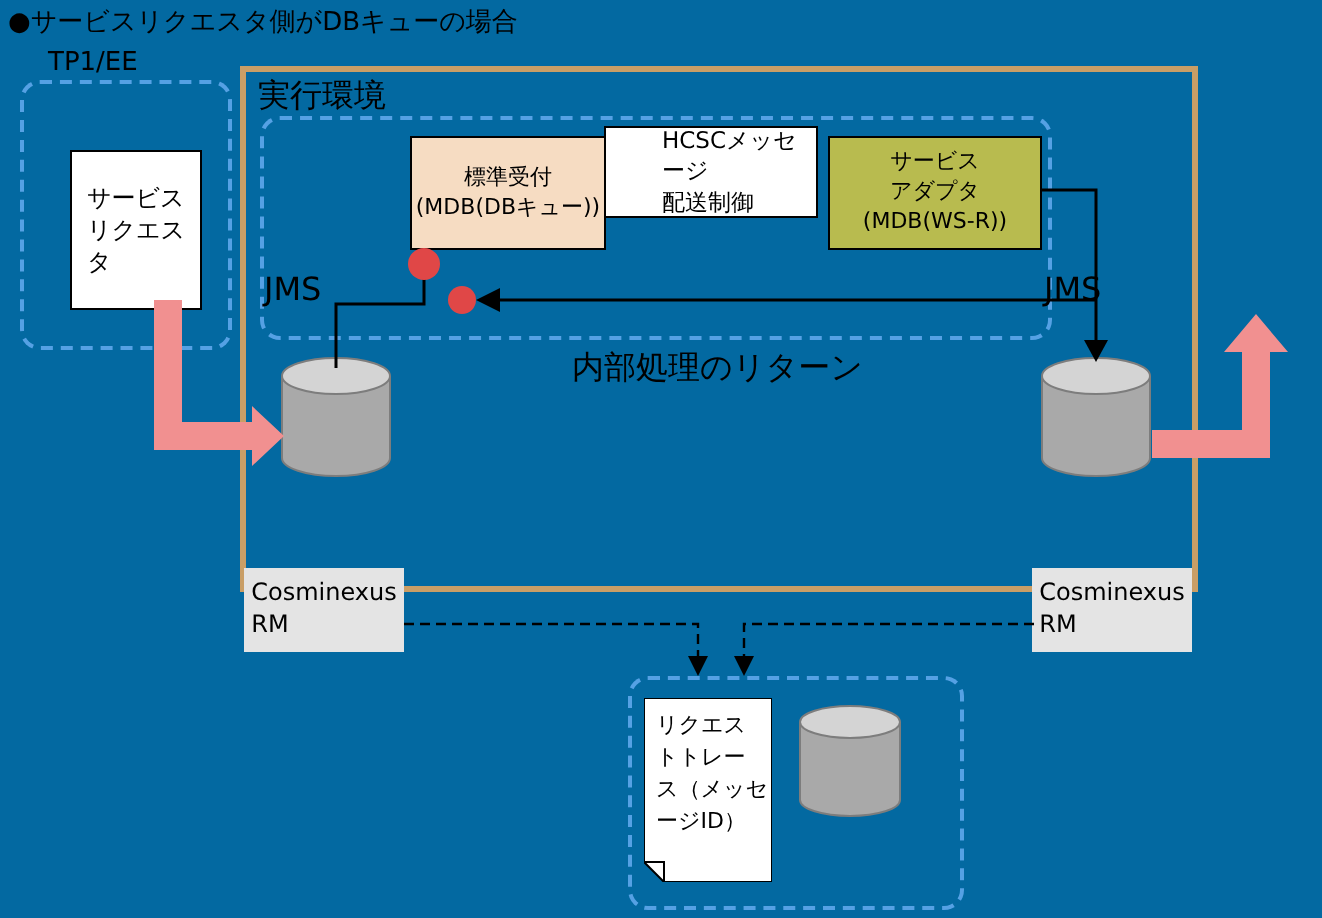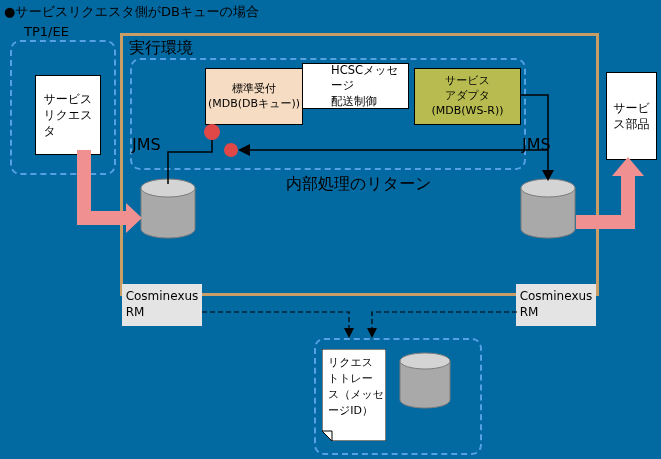--- a/index.html
+++ b/index.html
@@ -56,22 +56,20 @@
   <div id="requester" class="box pre">サービス
 リクエス
 タ</div>
   <div id="reception" class="box pre">標準受付
 (MDB(DBキュー))</div>
   <div id="hcsc" class="box pre">HCSCメッセージ
 配送制御</div>
   <div id="adapter" class="box pre">サービス
 アダプタ
 (MDB(WS-R))</div>
-  <div id="service-comp" class="box pre">サービ
-ス部品</div>
 
   <div id="jms-left" class="abs lbl">JMS</div>
   <div id="jms-right" class="abs lbl">JMS</div>
   <div id="internal-return" class="abs lbl">内部処理のリターン</div>
 
   <svg id="cyl-left" class="abs" width="56" height="62" viewBox="0 0 56 62">
     <path d="M1,10 L1,51 A27,9 0 0 0 55,51 L55,10" fill="#a9a9a9" stroke="#7d7d7d"></path>
     <ellipse cx="28" cy="10" rx="27" ry="9" fill="#d4d4d4" stroke="#7d7d7d"></ellipse>
   </svg>
   <div id="rm-left" class="rm-panel pre">Cosminexus

